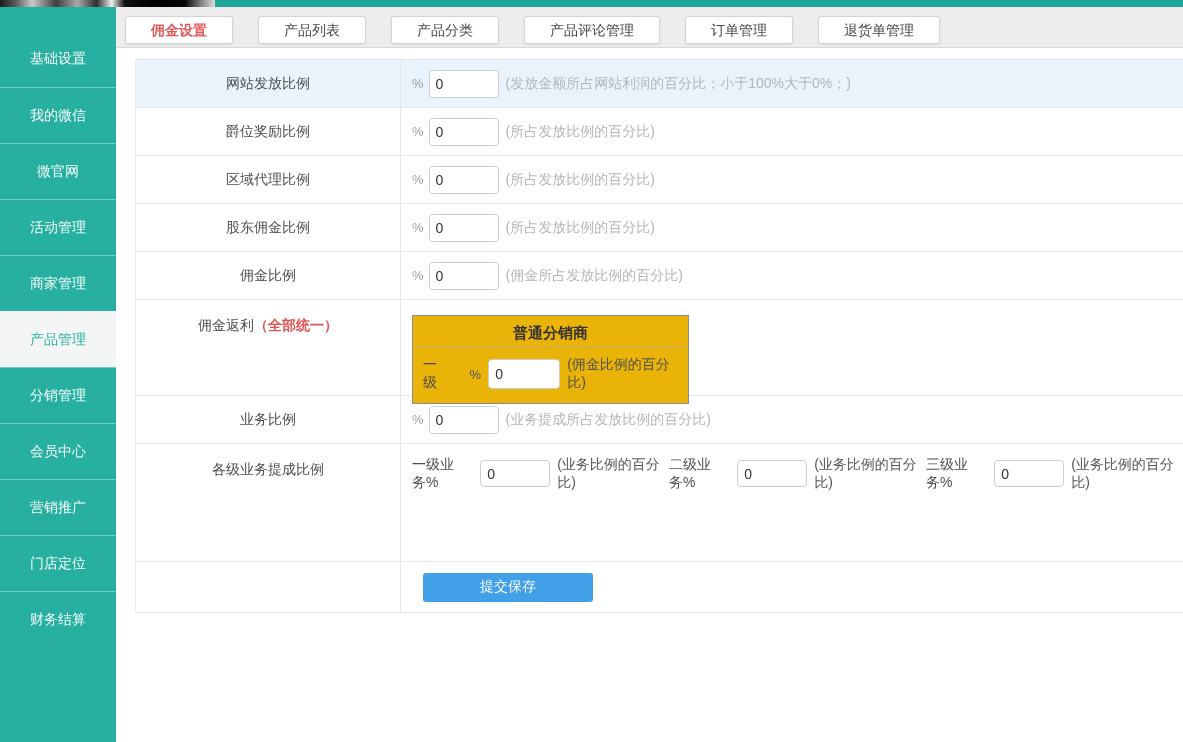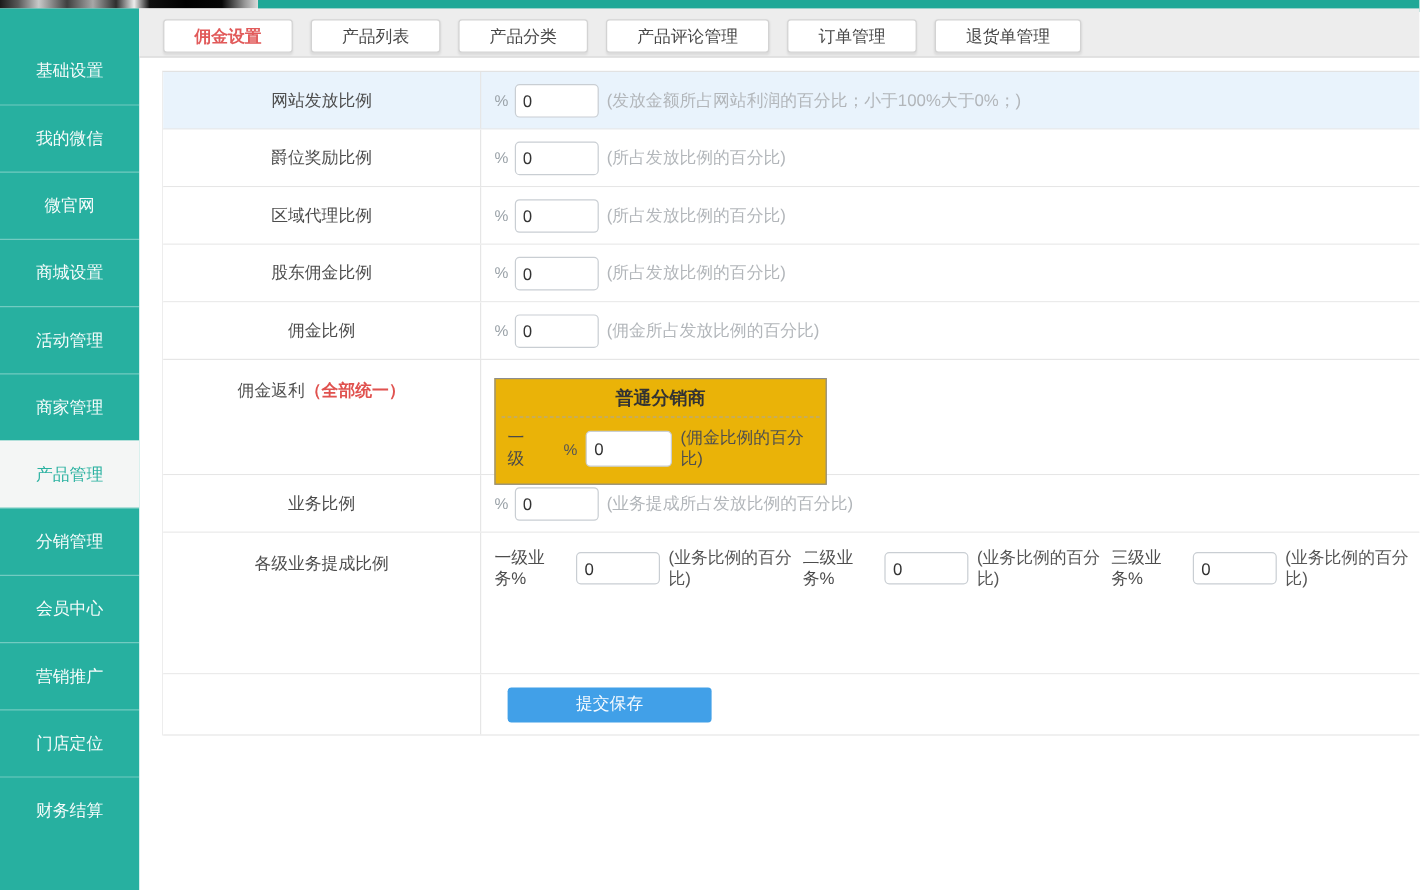--- a/index.html
+++ b/index.html
@@ -25,21 +25,21 @@
     border-top:1px solid rgba(255,255,255,0.35);
   }
   .side-item:first-child { border-top:none;margin-top:24px; }
   .side-item.active { background:#f4f6f5; color:#2bb2a1; }
 
   
   .tabstrip {
     position:absolute; left:116px; top:7px; width:1067px; height:41px;
     background:#ededed; border-bottom:1px solid #d8d8d8;
   }
-  .tabs { display:flex; gap:15px; padding:9px 0 0 20px; }
+  .tabs { display:flex; gap:25px; padding:9px 0 0 9px; }
   .tab {
     height:28px; line-height:26px; padding:0 25px;
     background:#fff; border:1px solid #d3d3d3; border-radius:3px;
     font-size:14px; color:#464646; cursor:pointer; white-space:nowrap;
     box-shadow:0 1px 2px rgba(0,0,0,0.08);
   }
   .tab.active { color:#e15a5a; font-weight:bold; }
 
   
   .ftable {
@@ -96,21 +96,20 @@
 </head>
 <body>
 
 <div class="topbar"></div>
 <div class="photo-strip"></div>
 
 <div class="sidebar">
   <div class="side-item">基础设置</div>
   <div class="side-item">我的微信</div>
   <div class="side-item">微官网</div>
-  <div class="side-item">商城设置</div>
   <div class="side-item">活动管理</div>
   <div class="side-item">商家管理</div>
   <div class="side-item active">产品管理</div>
   <div class="side-item">分销管理</div>
   <div class="side-item">会员中心</div>
   <div class="side-item">营销推广</div>
   <div class="side-item">门店定位</div>
   <div class="side-item">财务结算</div>
 </div>
 

